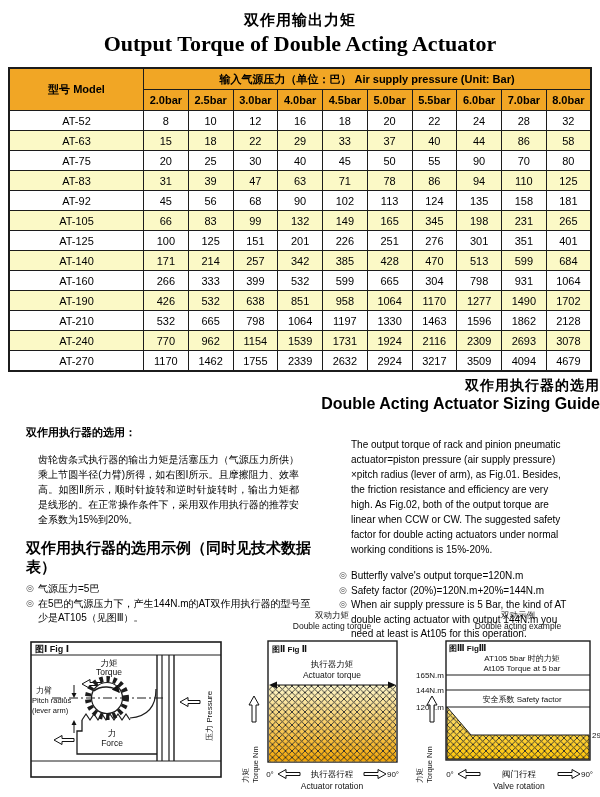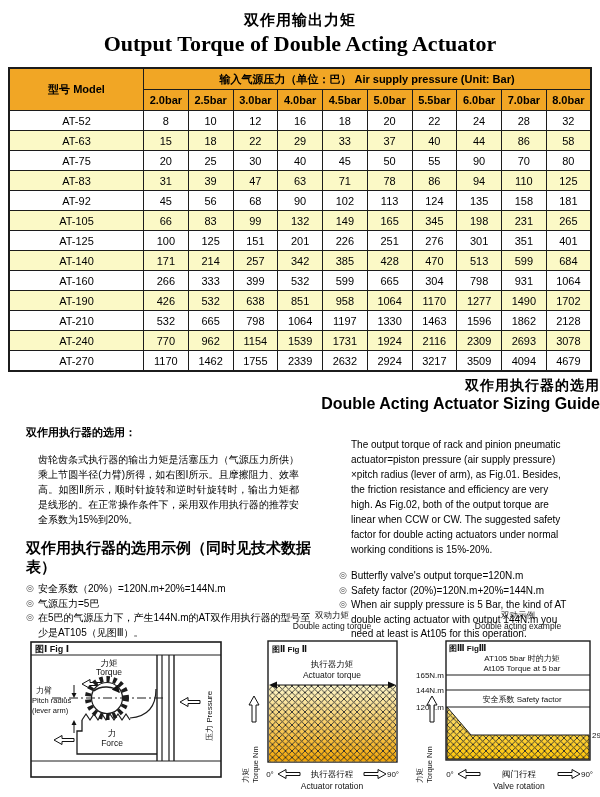--- a/index.html
+++ b/index.html
@@ -249,21 +249,20 @@
     <div class="zh">双作用执行器的选用</div>
     <div class="en">Double Acting Actuator Sizing Guide</div>
   </div>
 
   <div class="guide">
     <div class="gcol-left">
       <p class="ghead">双作用执行器的选用：</p>
       <p class="gbody">齿轮齿条式执行器的输出力矩是活塞压力（气源压力所供）乘上节圆半径(力臂)所得，如右图Ⅰ所示。且摩擦阻力、效率高。如图Ⅱ所示，顺时针旋转和逆时针旋转时，输出力矩都是线形的。在正常操作条件下，采用双作用执行器的推荐安全系数为15%到20%。</p>
       <p class="gexample">双作用执行器的选用示例（同时见技术数据表）</p>
       <ul class="gbullets">
-          <li>安全系数（20%）=120N.m+20%=144N.m</li>
           <li>气源压力=5巴</li>
           <li>在5巴的气源压力下，产生144N.m的AT双作用执行器的型号至少是AT105（见图Ⅲ）。</li>
         </ul>
     </div>
     <div class="gcol-right">
       <p class="gbody" style="text-align:left">The output torque of rack and pinion pneumatic actuator=piston pressure (air supply pressure) ×pitch radius (lever of arm), as Fig.01. Besides, the friction resistance and efficiency are very high. As Fig.02, both of the output torque are linear when CCW or CW. The suggested safety factor for double acting actuators under normal working conditions is 15%-20%.</p>
       <ul class="gbullets">
           <li>Butterfly valve's output torque=120N.m</li>
           <li>Safety factor (20%)=120N.m+20%=144N.m</li>
           <li>When air supply pressure is 5 Bar, the kind of AT double acting actuator with output 144N.m you need at least is At105 for this operation.</li>

